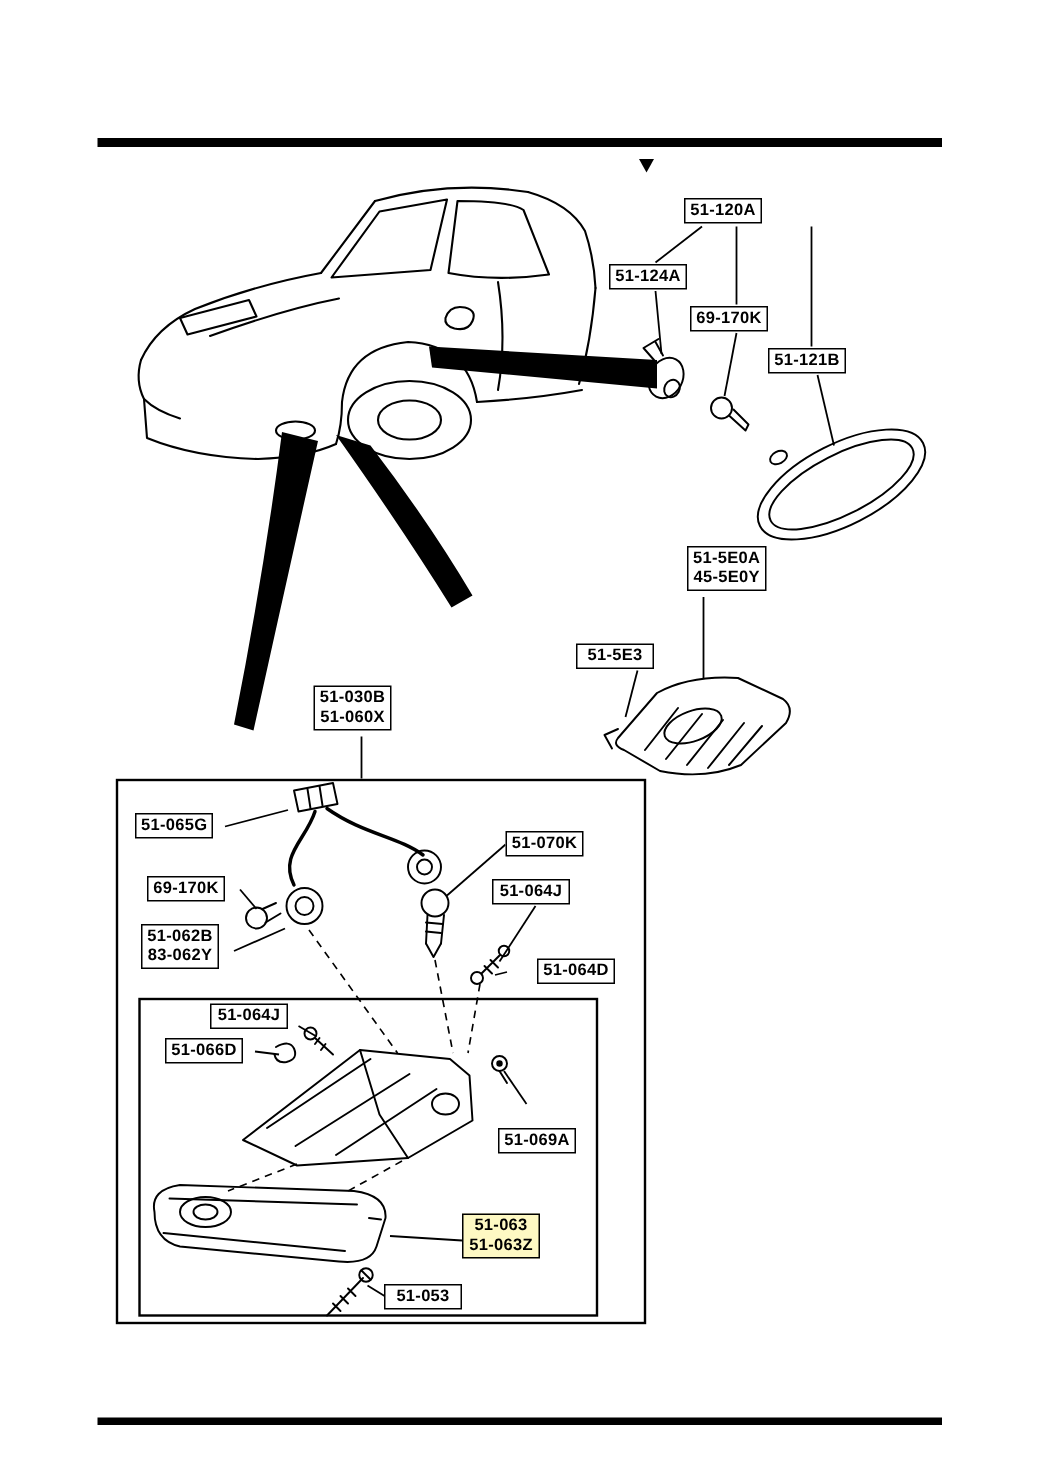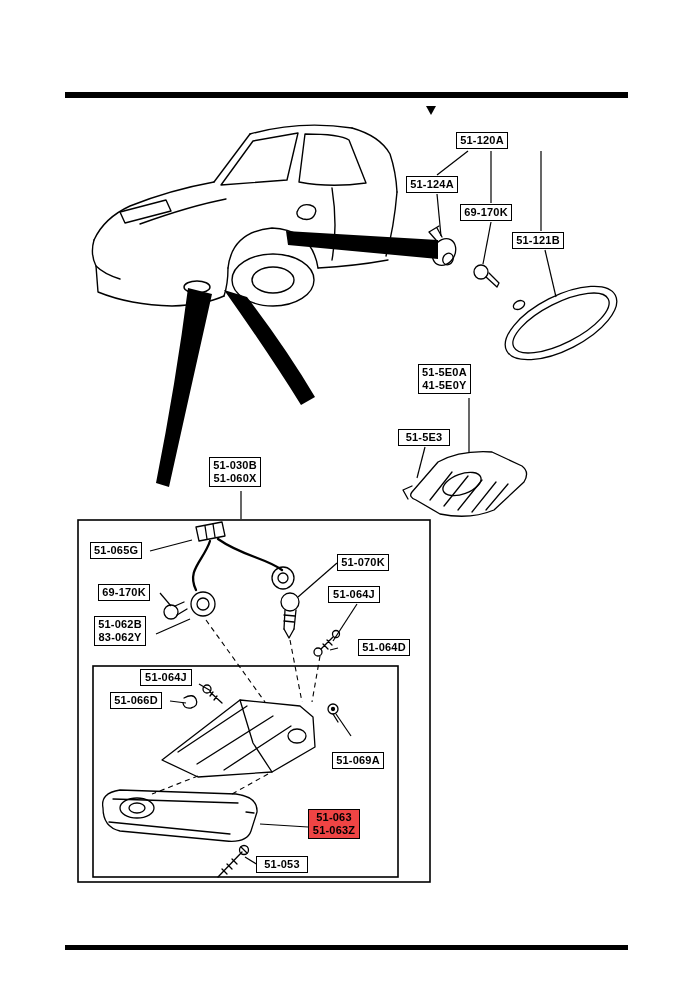--- a/index.html
+++ b/index.html
@@ -19,21 +19,21 @@
     min-width:52px;
     padding:1px 3px;
     box-sizing:border-box;
     font:700 11px/13px "Liberation Sans",sans-serif;
     letter-spacing:.2px;
     text-align:center;
     white-space:nowrap;
     color:#000;
   }
   .part-label span{display:block;}
-  .part-label.highlight{background:#ef4444;}
+  .part-label.highlight{background:#fef9c3;}
 </style>
 </head>
 <body>
 
 <div id="page">
 
   <svg id="drawing" width="694" height="981" viewBox="0 0 694 981">
 
     <rect x="65" y="92" width="563" height="6" fill="#000"></rect>
     <rect x="65" y="945" width="563" height="5" fill="#000"></rect>
@@ -198,25 +198,25 @@
   <div class="part-label" style="left:406px;top:176px">
     <span>51-124A</span>
   </div>
   <div class="part-label" style="left:460px;top:204px">
     <span>69-170K</span>
   </div>
   <div class="part-label" style="left:512px;top:232px">
     <span>51-121B</span>
   </div>
 
-  <div class="part-label" style="left:418px;top:364px">
+  <div class="part-label" style="left:458px;top:364px">
     <span>51-5E0A</span>
-    <span>41-5E0Y</span>
-  </div>
-  <div class="part-label" style="left:398px;top:429px">
+    <span>45-5E0Y</span>
+  </div>
+  <div class="part-label" style="left:384px;top:429px">
     <span>51-5E3</span>
   </div>
 
   <div class="part-label" style="left:209px;top:457px">
     <span>51-030B</span>
     <span>51-060X</span>
   </div>
 
   <div class="part-label" style="left:90px;top:542px">
     <span>51-065G</span>

